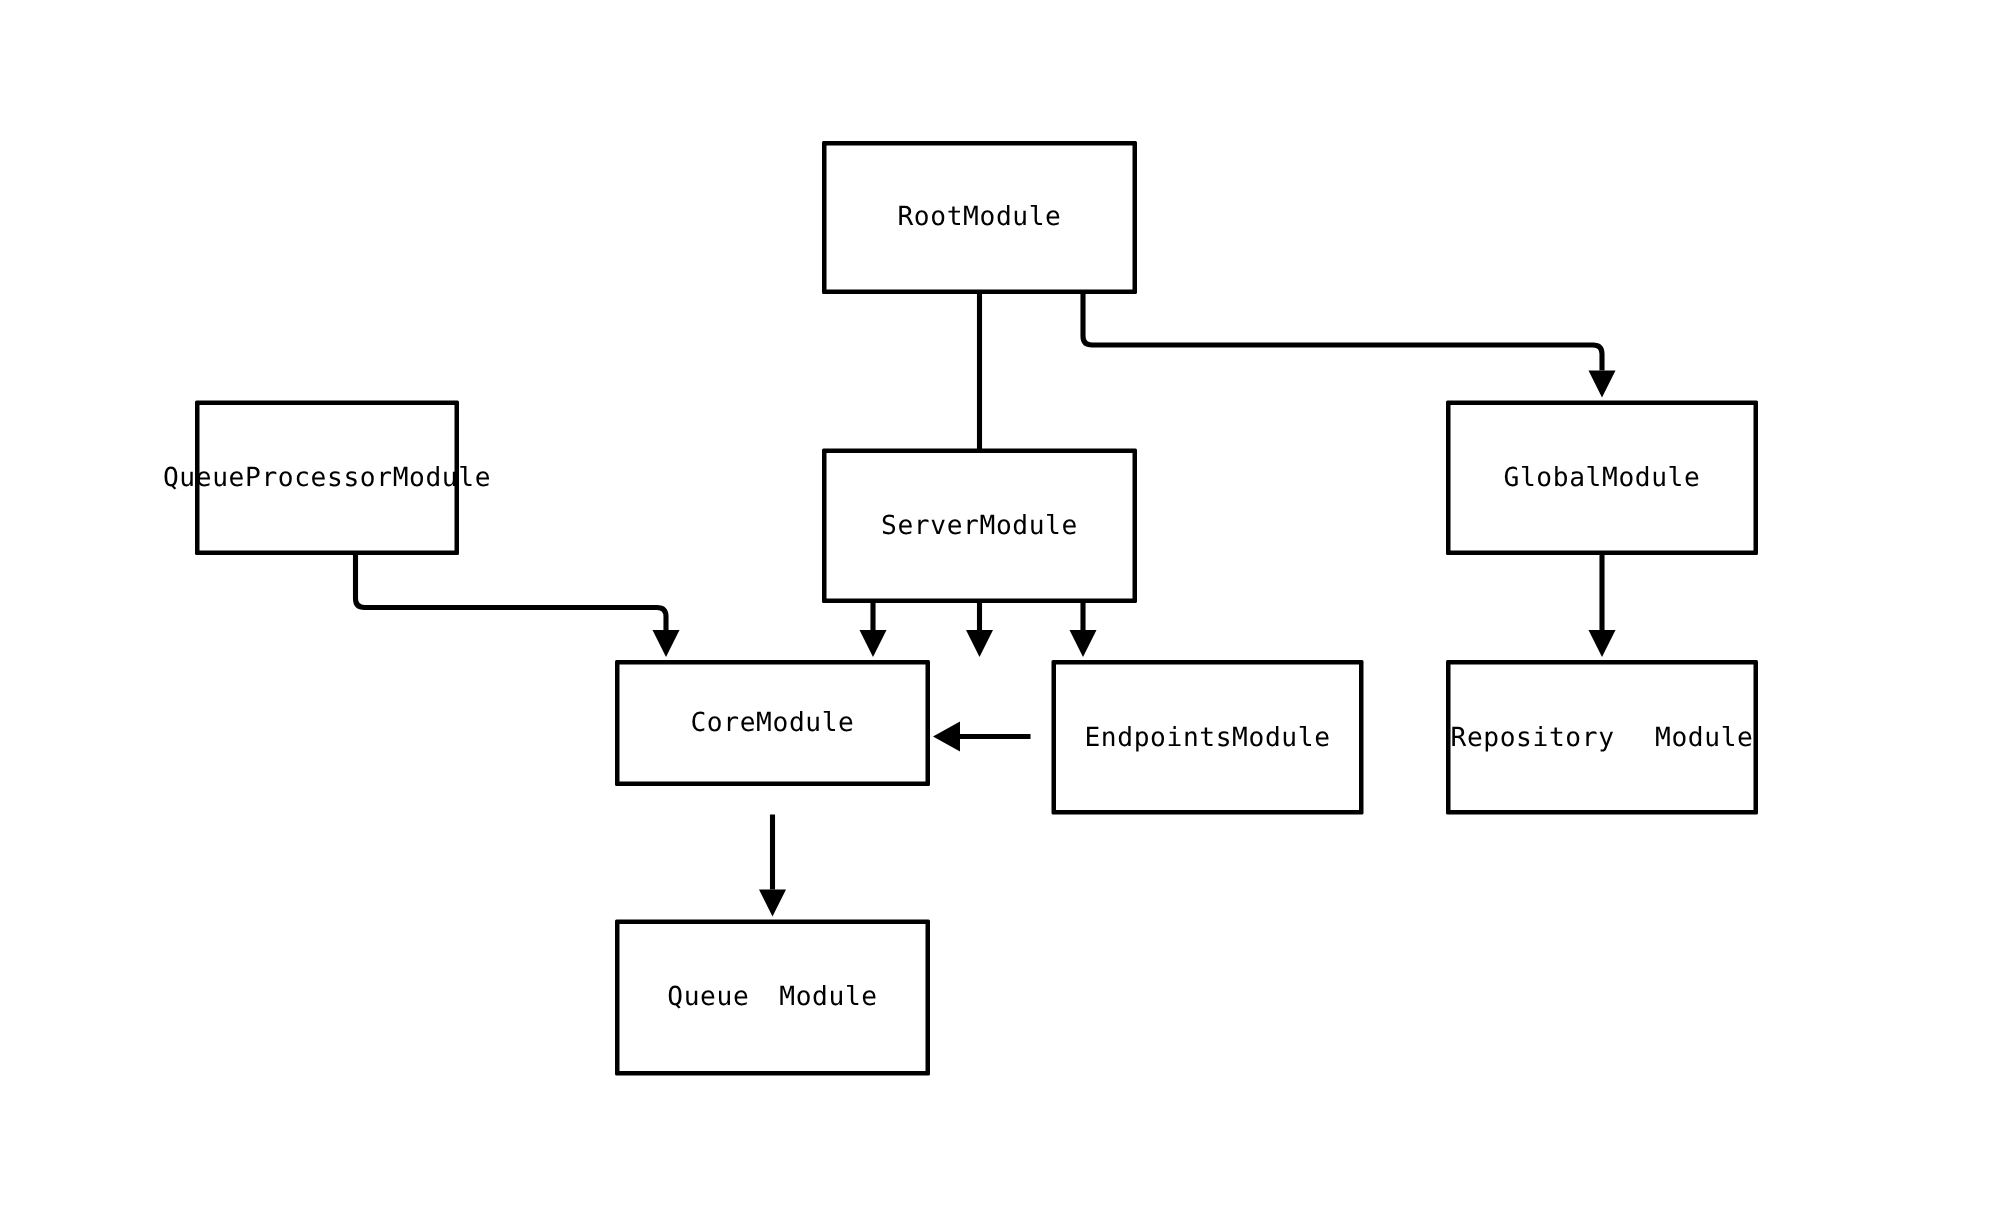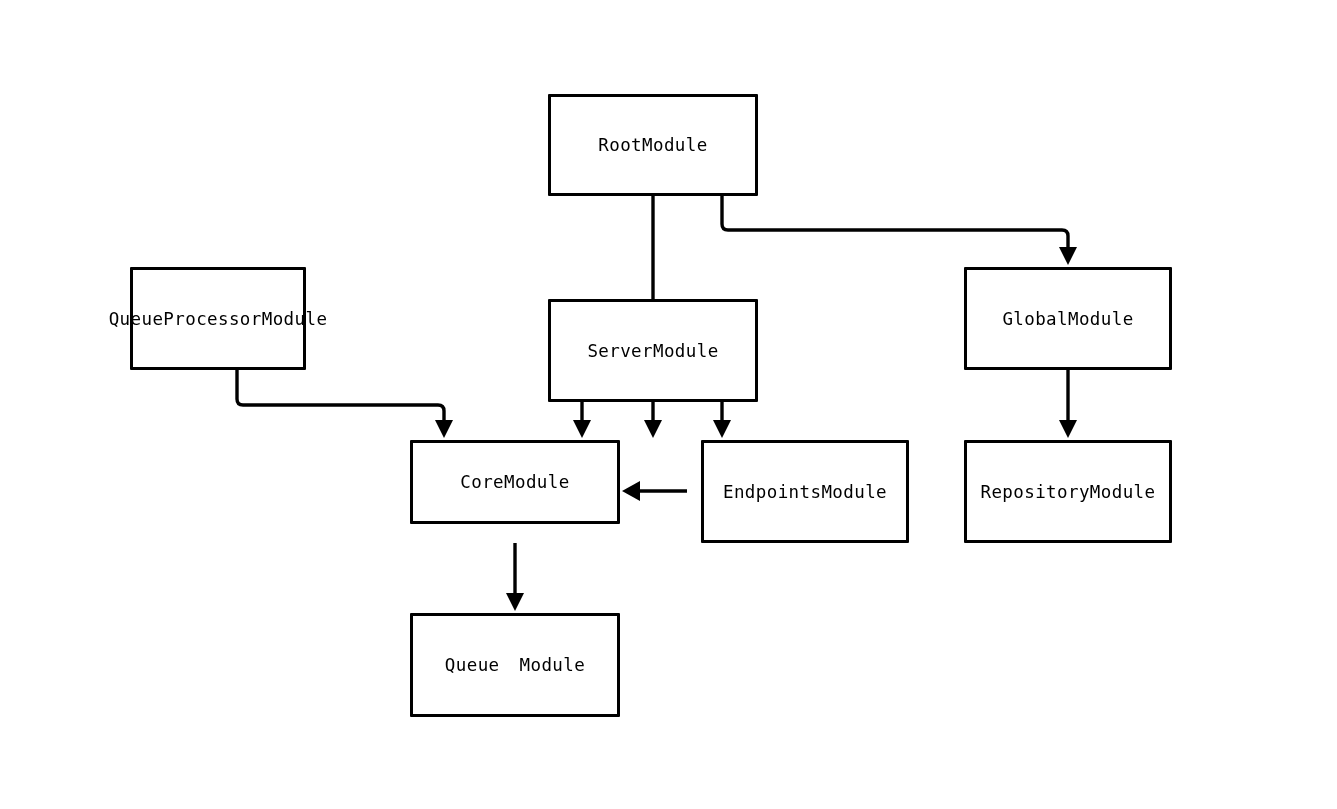--- a/index.html
+++ b/index.html
@@ -121,21 +121,21 @@
   <div class="node" style="left:410px; top:440px; width:210px; height:84px;">
     <span class="node-line">Core</span>
     <span class="node-line">Module</span>
   </div>
 
   <div class="node" style="left:662px; top:440px; width:208px; height:103px;margin-left:39px;">
     <span class="node-line">Endpoints</span>
     <span class="node-line">Module</span>
   </div>
 
-  <div class="node" style="left:964px; top:440px; width:208px; height:103px;">
+  <div class="node" style="left:964px; top:440px; width:208px; height:103px;justify-content:space-between;">
     <span class="node-line">Repository</span>
     <span class="node-line">Module</span>
   </div>
 
   <div class="node" style="left:410px; top:613px; width:210px; height:104px;gap:20px;">
     <span class="node-line">Queue</span>
     <span class="node-line">Module</span>
   </div>
 
 </div>

